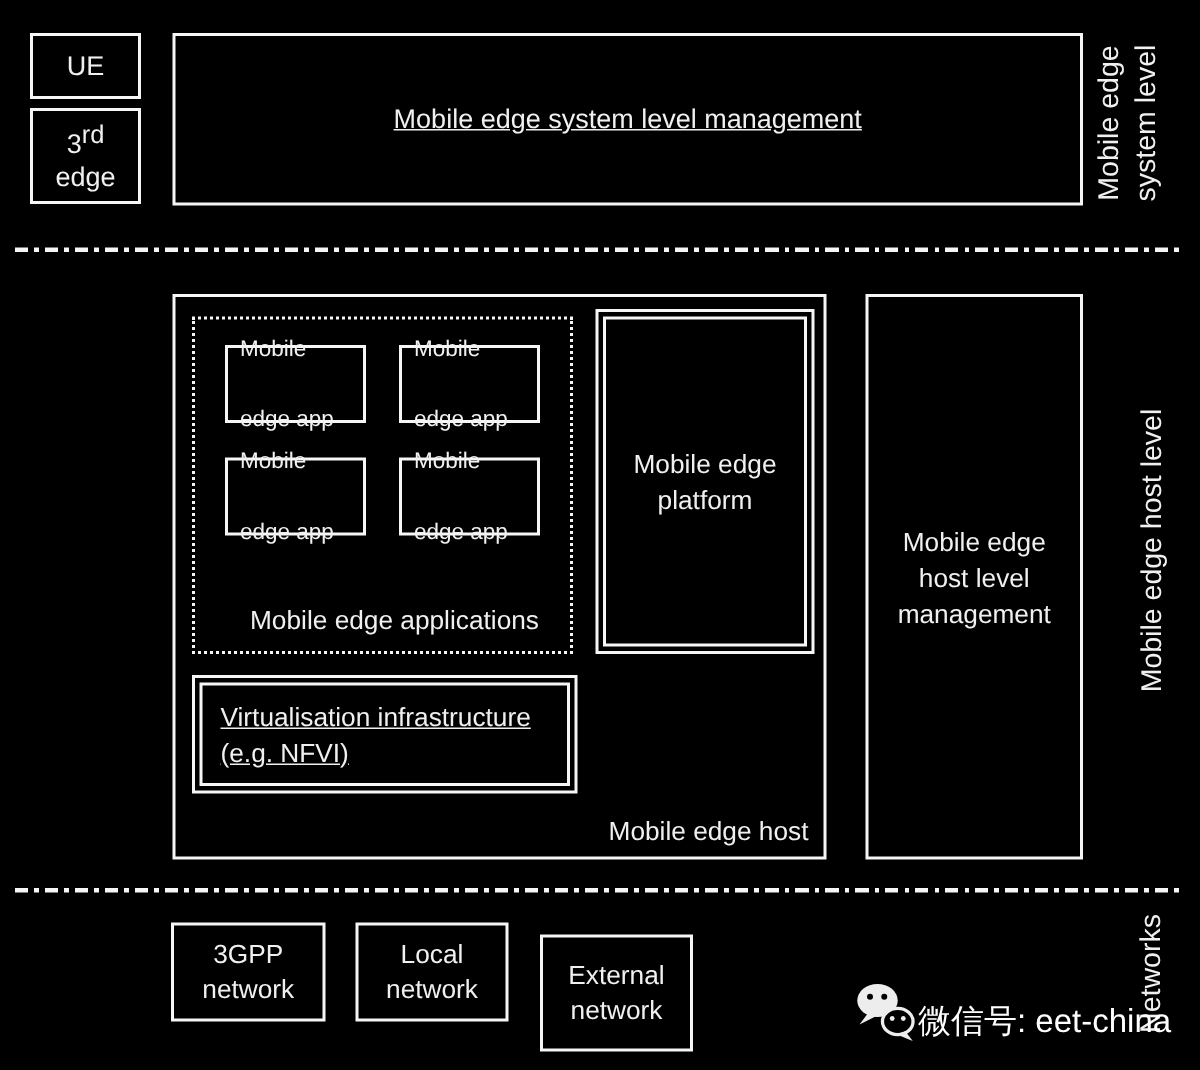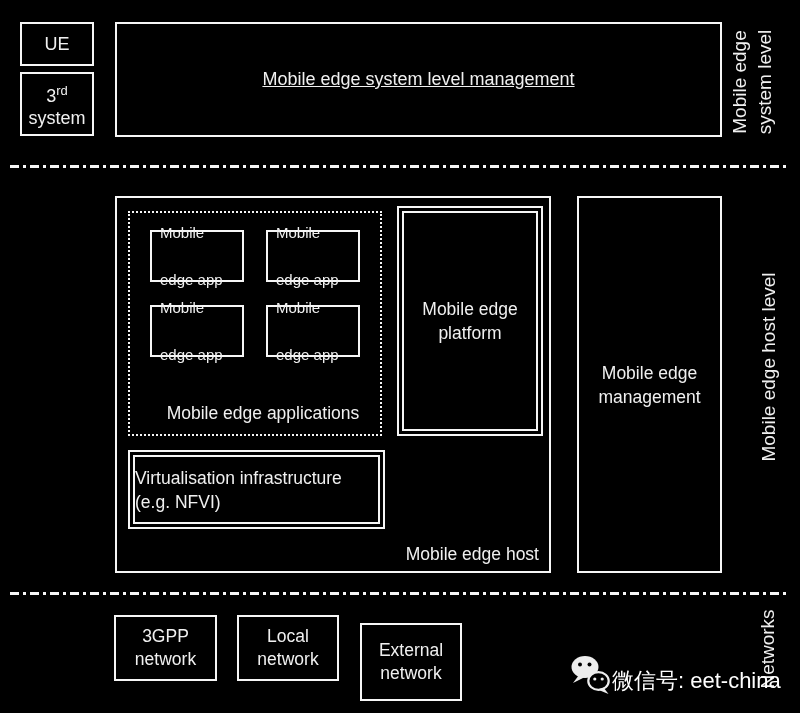--- a/index.html
+++ b/index.html
@@ -34,38 +34,38 @@
     position:absolute;height:3px;left:10px;width:776px;
     background:repeating-linear-gradient(90deg,
       var(--border) 0px, var(--border) 9px,
       transparent 9px, transparent 13px,
       var(--border) 13px, var(--border) 16px,
       transparent 16px, transparent 20px);
   }
   .fs18{font-size:18px;text-align:right;}
   .fs17{font-size:17.5px;}
   .side{font-size:19px;line-height:25px;}
-  sup{font-size:13px;}
+  sup{font-size:17px;}
   .watermark{
     position:absolute;left:612px;top:666px;
     font-size:22px;font-weight:normal;color:#ffffff;white-space:nowrap;
   }
 </style>
 </head>
 <body>
 
 <div class="abs" style="left:0;top:0;width:800px;height:713px;">
 
   <div class="box center fs18" style="left:20px;top:22px;width:74px;height:44px;">
     <span>UE</span>
   </div>
 
   <div class="box col fs18" style="left:20px;top:72px;width:74px;height:64px;line-height:22px;">
     <div><span>3</span><sup>rd</sup></div>
-    <div>system</div>
+    <div>edge</div>
   </div>
 
   <div class="box center fs18" style="left:115px;top:22px;width:607px;height:115px;text-decoration:underline;">
     <span>Mobile edge system level management</span>
   </div>
 
   <div class="rot side" style="left:683px;top:56px;width:140px;height:52px;">
     <div>Mobile edge</div>
     <div>system level</div>
   </div>
@@ -102,34 +102,35 @@
     <div class="box" style="left:280px;top:8px;width:146px;height:230px;">
       <div class="dbl-inner center fs17" style="line-height:24px;">
         <div>
           <div>Mobile edge</div>
           <div>platform</div>
         </div>
       </div>
     </div>
 
     <div class="box" style="left:11px;top:252px;width:257px;height:79px;">
-      <div class="dbl-inner leftcol fs17" style="line-height:24px;">
+      <div class="dbl-inner leftcol fs17" style="line-height:24px;padding-left:12px;text-decoration:underline;">
         <div>
           <div>Virtualisation infrastructure</div>
           <div>(e.g. NFVI)</div>
         </div>
       </div>
     </div>
 
     <div class="abs fs17" style="right:10px;bottom:6px;">Mobile edge host</div>
   </div>
 
   <div class="box col fs17" style="left:577px;top:196px;width:145px;height:377px;line-height:24px;">
     <div>
       <div>Mobile edge</div>
+      <div>host level</div>
       <div>management</div>
     </div>
   </div>
 
   <div class="rot side" style="left:658px;top:355px;width:220px;height:24px;">Mobile edge host level</div>
 
   <div class="divider" style="top:592px;"></div>
 
   <div class="box col fs17" style="left:114px;top:615px;width:103px;height:66px;line-height:23px;">
     <div>3GPP</div>

